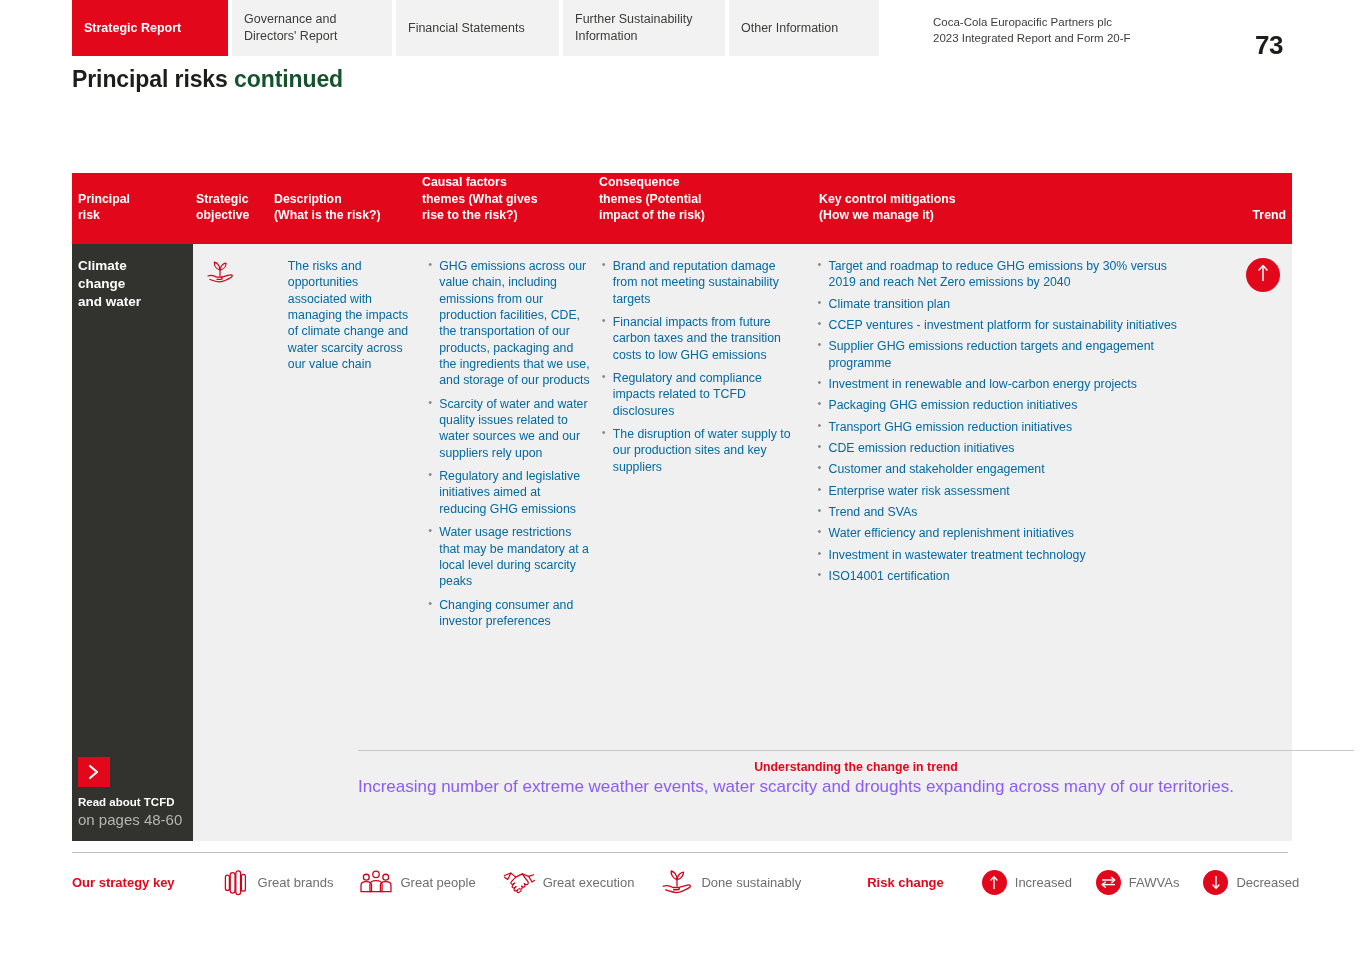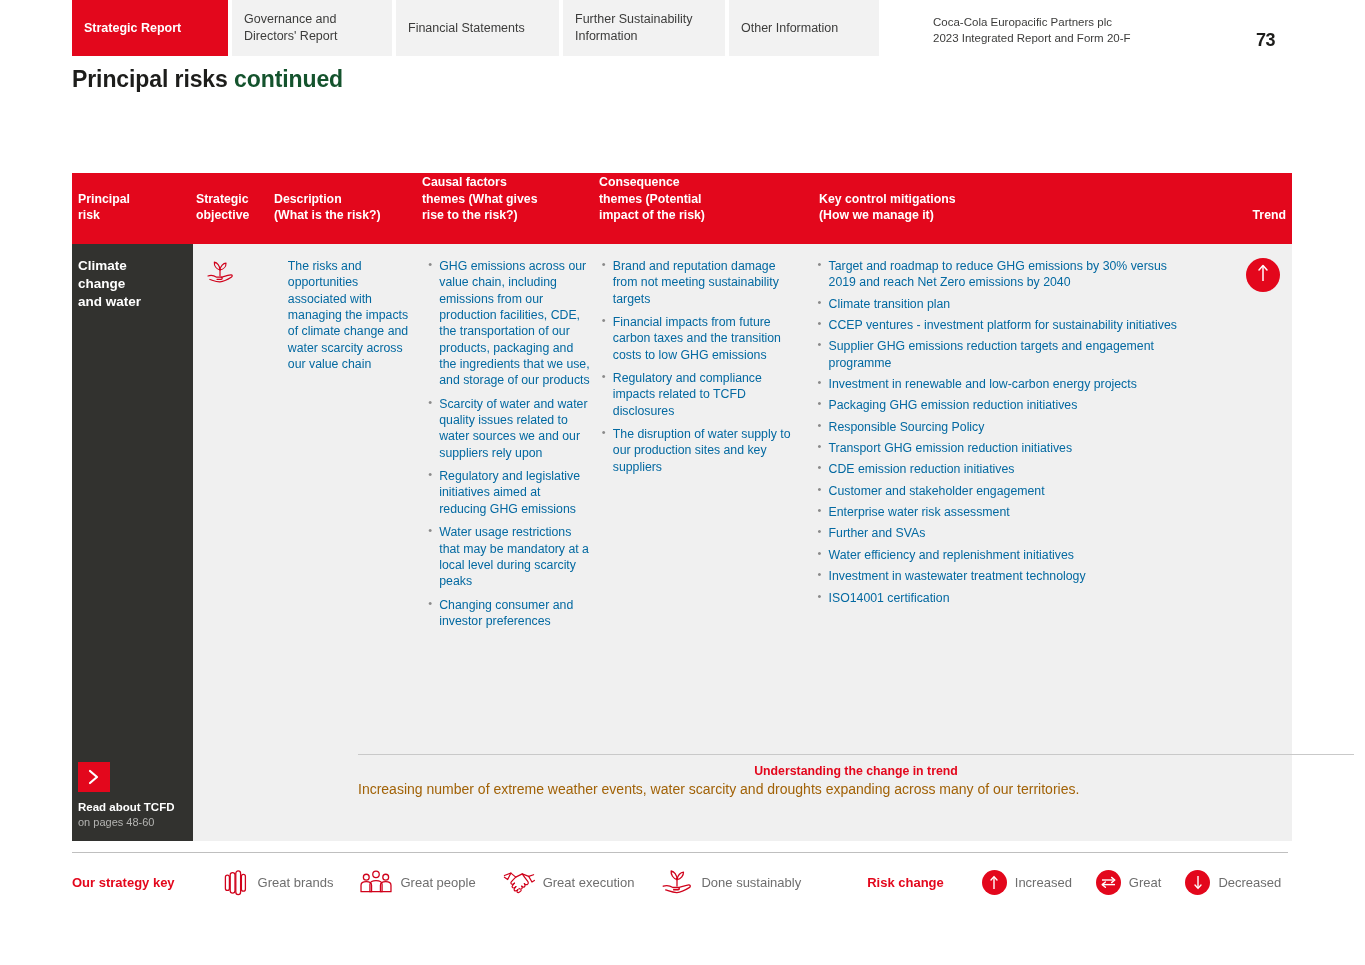--- a/index.html
+++ b/index.html
@@ -53,23 +53,23 @@
     margin-left: 50px;
     align-self: flex-end;
     padding-bottom: 9px;
     font-size: 11.5px;
     line-height: 1.38;
     color: #3c3c3b;
     white-space: pre-line;
   }
   .page-number {
     position: absolute;
-    right: 12px;
+    right: 4px;
     top: 30px;
-    font-size: 18px;
+    font-size: 26px;
     font-weight: bold;
     color: #1d1d1b;
     letter-spacing: -0.5px;
   }
 
   
   .page-title {
     position: absolute;
     left: 72px;
     top: 66px;
@@ -159,21 +159,21 @@
     margin-bottom: 8px;
   }
   .tcfd-arrow svg { display: block; }
   .tcfd-title {
     font-size: 11.5px;
     font-weight: bold;
     color: #ffffff;
     line-height: 1.3;
   }
   .tcfd-sub {
-    font-size: 11px;
+    font-size: 15px;
     color: #b4b4b2;
     line-height: 1.3;
   }
 
   .objective-cell {
     width: 78px;
     display: flex;
     justify-content: flex-start;
     padding-top: 14px;
     padding-left: 12px;
@@ -233,22 +233,22 @@
     margin-bottom: 9px;
   }
   .und-title {
     color: #e3071c;
     font-size: 12.3px;
     font-weight: bold;
     margin-bottom: 2px;
     text-align: center;
   }
   .und-text {
-    color: #a16207;
-    font-size: 14px;
+    color: #8b5cf6;
+    font-size: 17px;
     line-height: 1.35;
   }
 
   
   .footer {
     position: absolute;
     left: 72px;
     top: 852px;
     width: 1216px;
     border-top: 1px solid #bfbfbf;
@@ -420,26 +420,25 @@
     </div>
 
     <div class="td mitig-cell">
       <ul class="bullets wide">
         <li>Target and roadmap to reduce GHG emissions by 30% versus 2019 and reach Net Zero emissions by 2040</li>
         <li>Climate transition plan</li>
         <li>CCEP ventures - investment platform for sustainability initiatives</li>
         <li>Supplier GHG emissions reduction targets and engagement programme</li>
         <li>Investment in renewable and low-carbon energy projects</li>
         <li>Packaging GHG emission reduction initiatives</li>
-        <li>Responsible Sourcing Policy</li>
         <li>Transport GHG emission reduction initiatives</li>
         <li>CDE emission reduction initiatives</li>
         <li>Customer and stakeholder engagement</li>
         <li>Enterprise water risk assessment</li>
-        <li>Further and SVAs</li>
+        <li>Trend and SVAs</li>
         <li>Water efficiency and replenishment initiatives</li>
         <li>Investment in wastewater treatment technology</li>
         <li>ISO14001 certification</li>
       </ul>
     </div>
 
     <div class="trend-cell">
       <div class="trend-badge">
         <span>
           <svg width="16" height="22" viewBox="0 0 16 22" aria-hidden="true">
@@ -545,21 +544,21 @@
 
     <div class="risk-item">
       <span class="risk-dot">
         <svg width="17" height="14" viewBox="0 0 17 14" aria-hidden="true">
           <line x1="2" y1="5" x2="14.5" y2="5" stroke="#ffffff" stroke-width="1.4"></line>
           <polyline points="11.6,2.4 14.8,5 11.6,7.6" fill="none" stroke="#ffffff" stroke-width="1.4" stroke-linecap="round" stroke-linejoin="round"></polyline>
           <line x1="15" y1="9.6" x2="2.5" y2="9.6" stroke="#ffffff" stroke-width="1.4"></line>
           <polyline points="5.4,7 2.2,9.6 5.4,12.2" fill="none" stroke="#ffffff" stroke-width="1.4" stroke-linecap="round" stroke-linejoin="round"></polyline>
         </svg>
       </span>
-      <span class="lbl">Great</span>
+      <span class="lbl">FAWVAs</span>
     </div>
 
     <div class="risk-item">
       <span class="risk-dot">
         <svg width="12" height="17" viewBox="0 0 12 17" aria-hidden="true">
           <line x1="6" y1="2" x2="6" y2="14" stroke="#ffffff" stroke-width="1.4"></line>
           <polyline points="3,11 6,14.4 9,11" fill="none" stroke="#ffffff" stroke-width="1.4" stroke-linecap="round" stroke-linejoin="round"></polyline>
         </svg>
       </span>
       <span class="lbl">Decreased</span>

